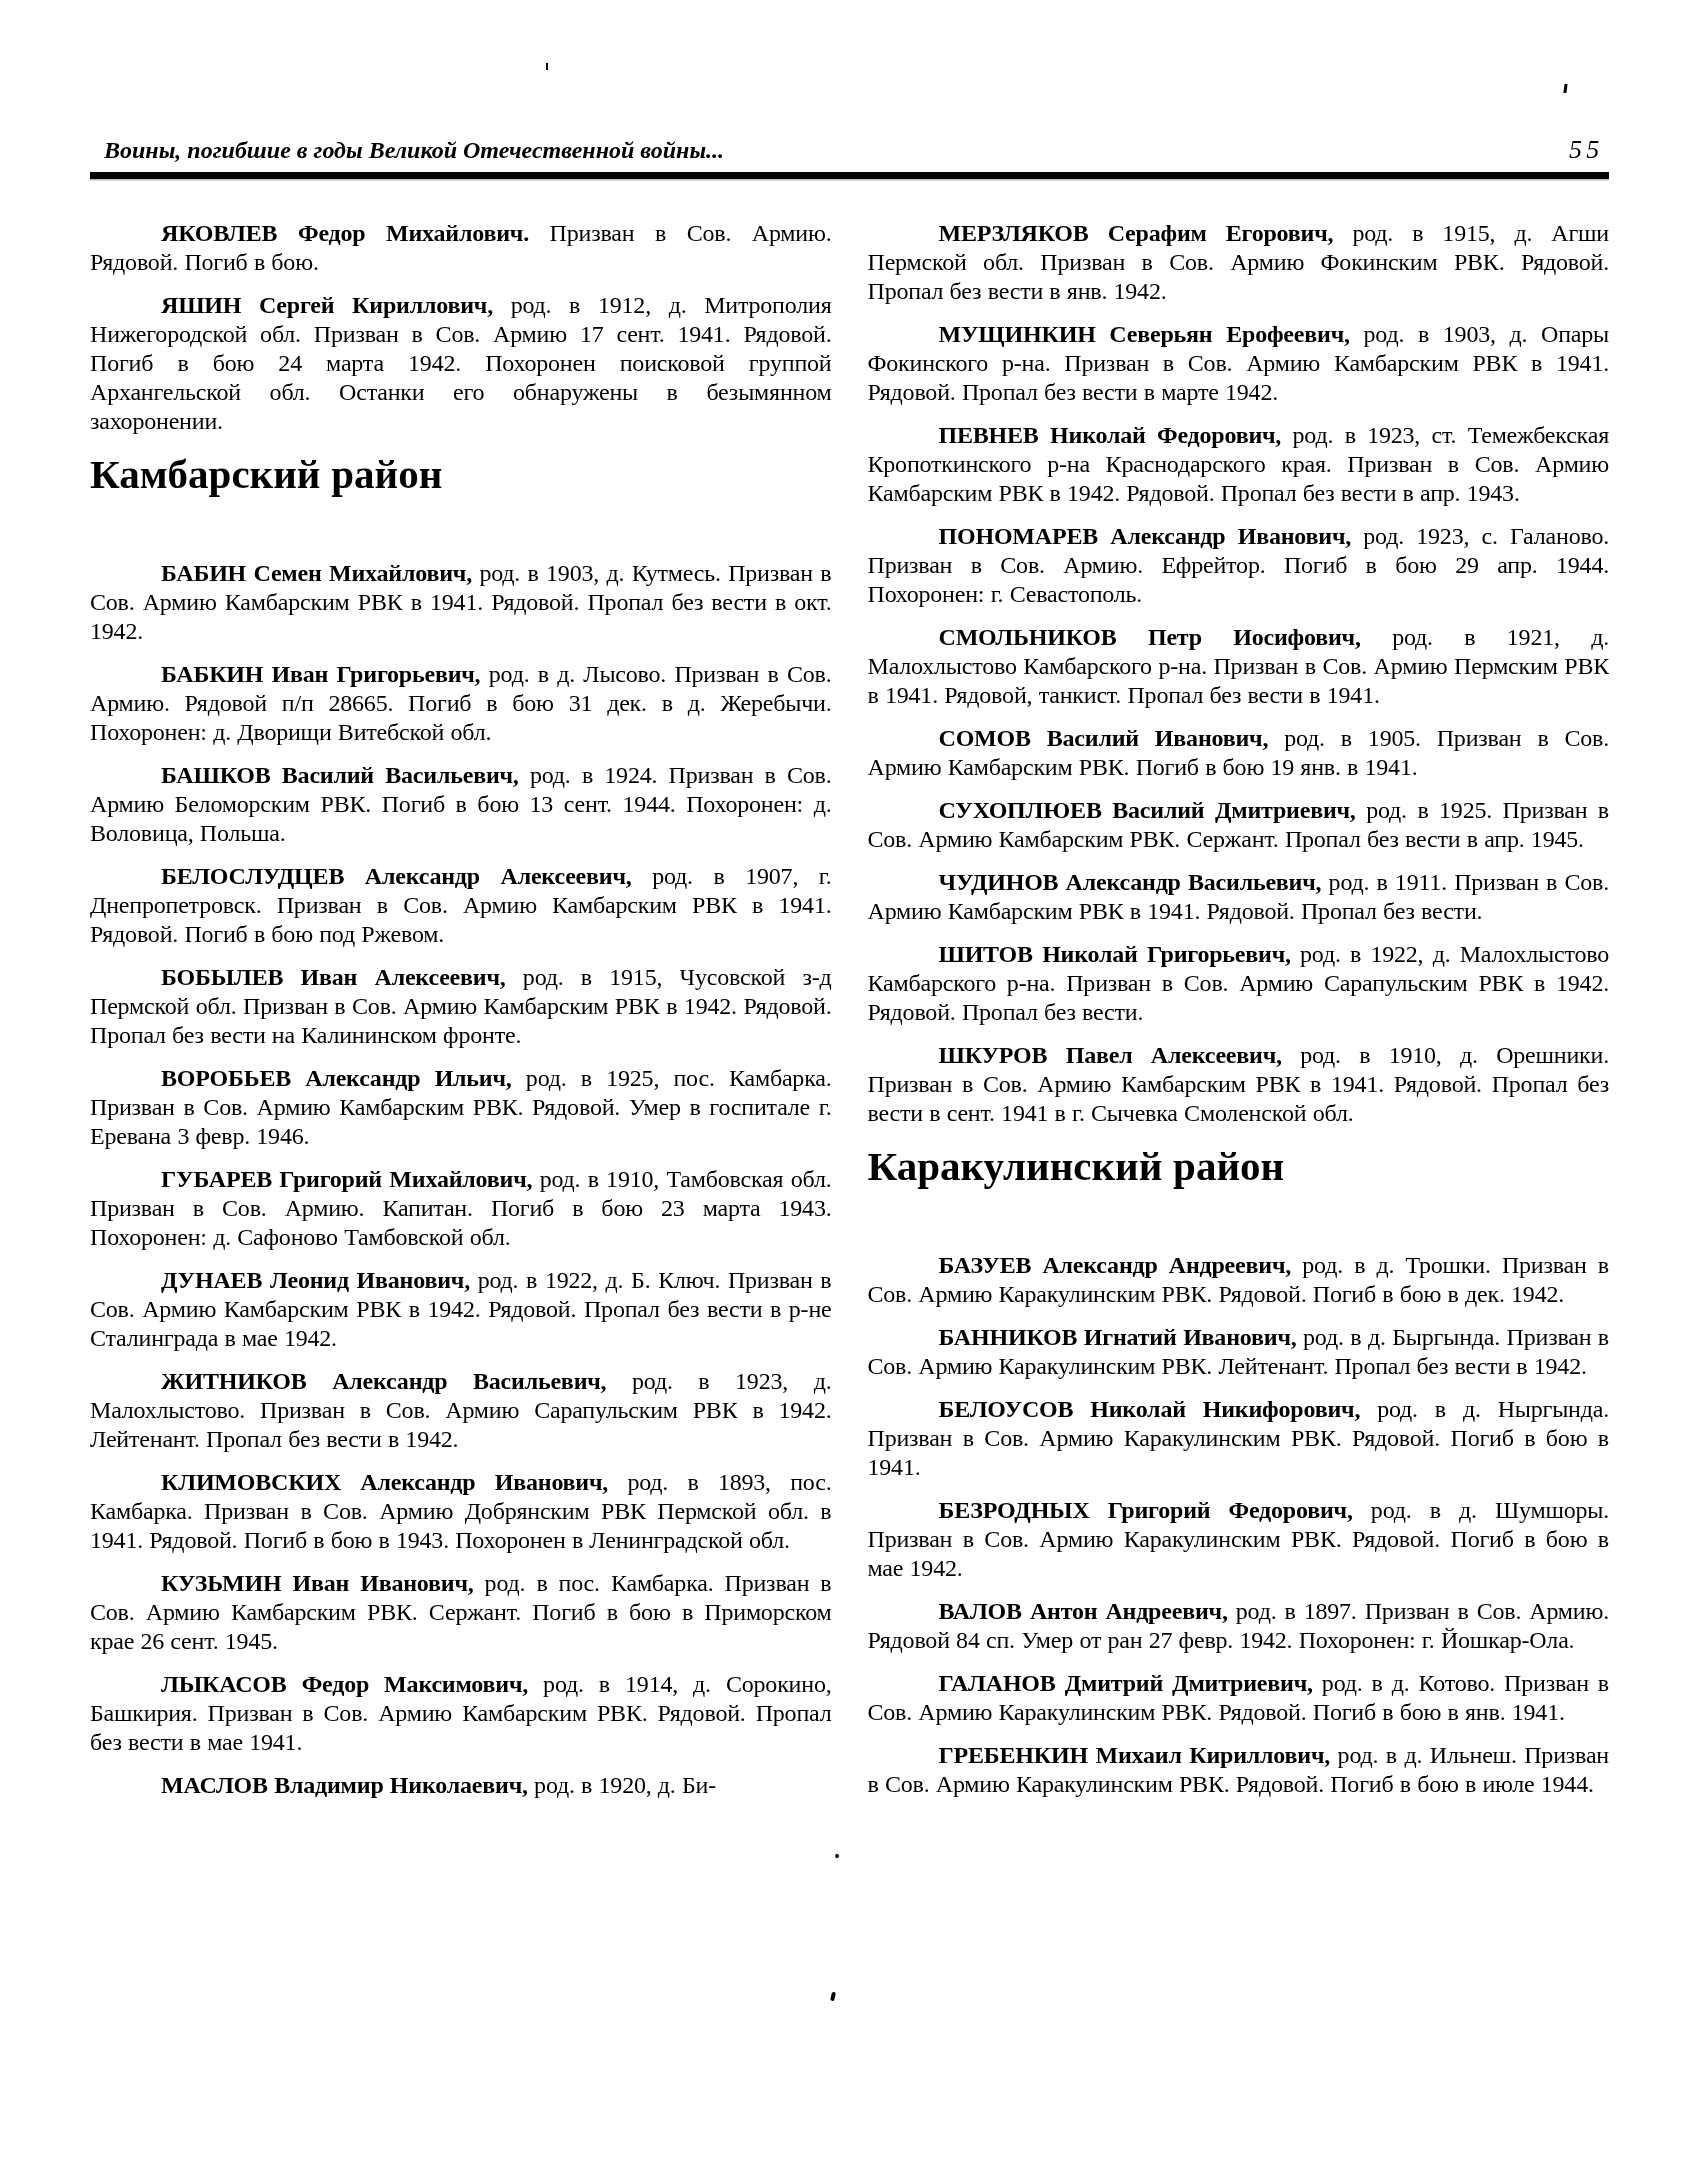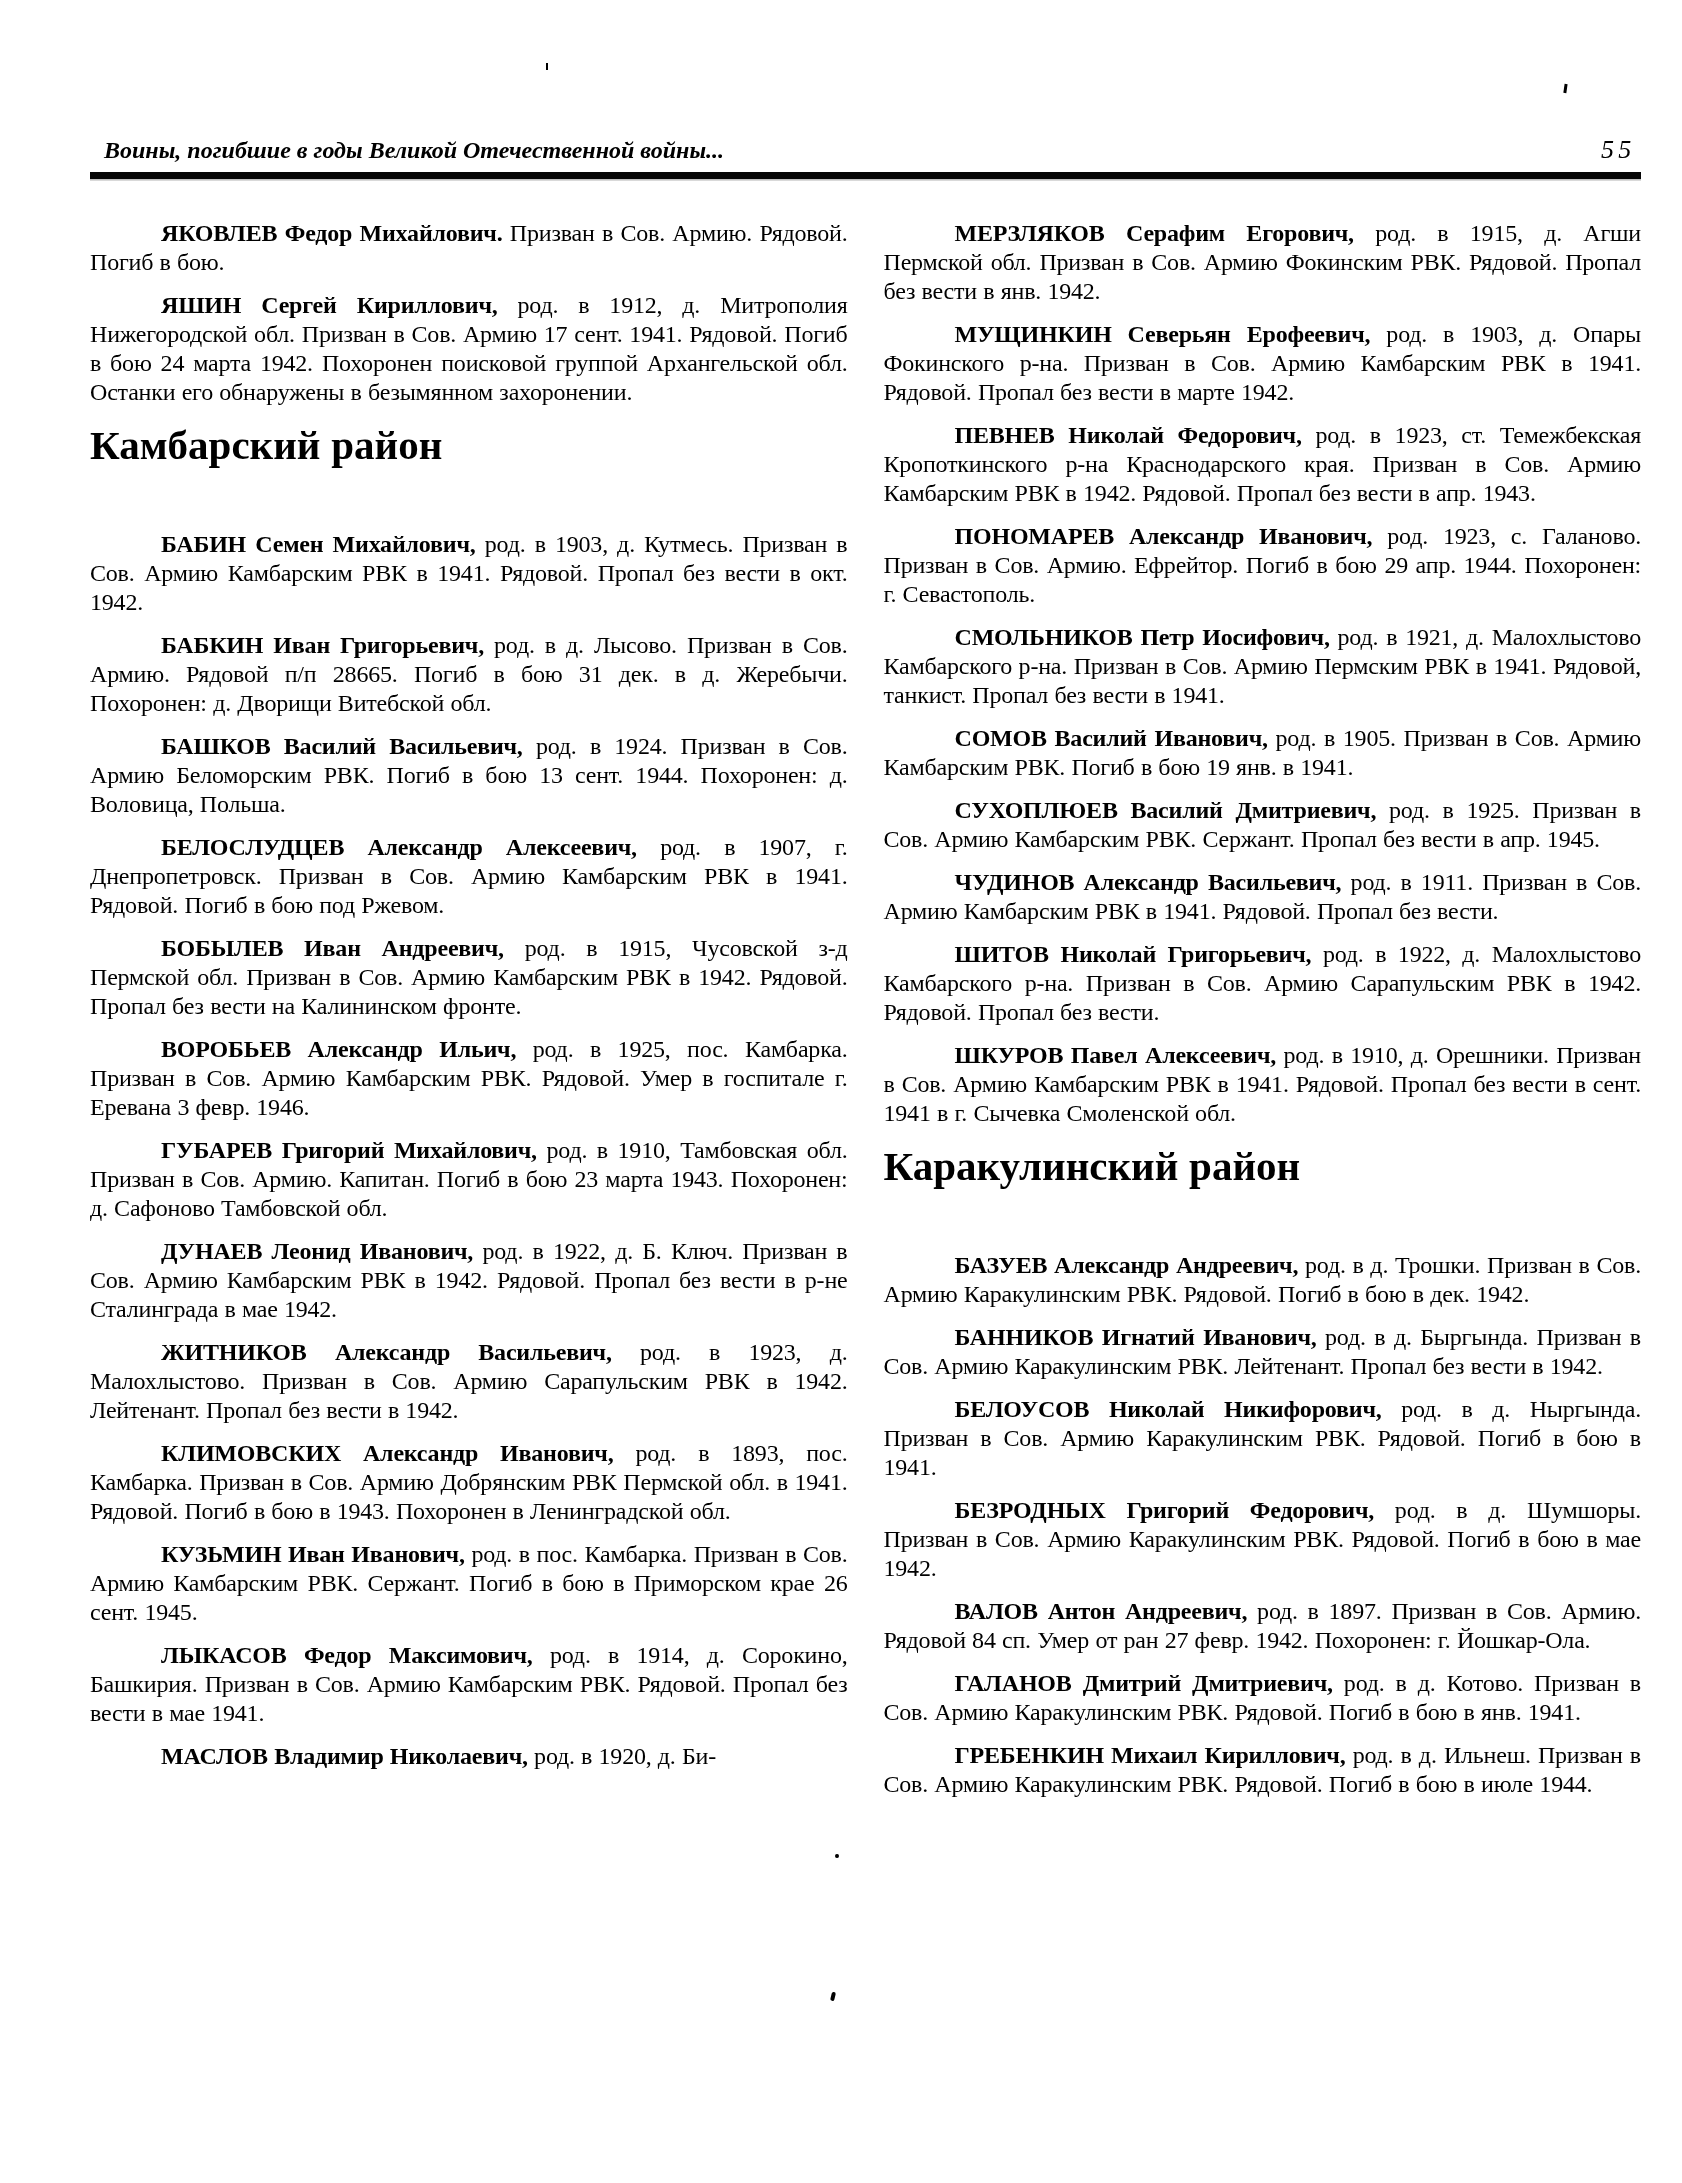--- a/index.html
+++ b/index.html
@@ -2,21 +2,21 @@
 <html lang="ru" style="font-size:8.6px"><head>
 <meta charset="utf-8">
 <style>
   html,body{margin:0;padding:0;background:#e8e8e4;}
   .page{
     position:relative;
     width:1683px;height:2183px;
     box-sizing:border-box;
     background:#ffffff;
     color:#000;
-    padding:136px 42px 0 90px;
+    padding:136px 74px 0 90px;
     overflow:hidden;
     font-family:"Liberation Serif", serif;
   }
   .hdr{
     display:flex;justify-content:space-between;align-items:baseline;
     font-style:italic;font-weight:bold;
     font-size:24px;line-height:27px;
     padding:0 5.4px 0 14px;
   }
   .hdr-num{font-weight:normal;font-size:26px;letter-spacing:4.3px;}
@@ -57,21 +57,21 @@
 
   <main class="cols">
     <section class="col">
         <p class="entry"><b>ЯКОВЛЕВ Федор Михайлович.</b><span> Призван в Сов. Армию. Рядовой. Погиб в бою.</span></p>
         <p class="entry"><b>ЯШИН Сергей Кириллович,</b><span> род. в 1912, д. Митрополия Нижегородской обл. Призван в Сов. Армию 17 сент. 1941. Рядовой. Погиб в бою 24 марта 1942. Похоронен поисковой группой Архангельской обл. Останки его обнаружены в безымянном захоронении.</span></p>
         <h2 class="section-heading">Камбарский район</h2>
         <p class="entry"><b>БАБИН Семен Михайлович,</b><span> род. в 1903, д. Кутмесь. Призван в Сов. Армию Камбарским РВК в 1941. Рядовой. Пропал без вести в окт. 1942.</span></p>
         <p class="entry"><b>БАБКИН Иван Григорьевич,</b><span> род. в д. Лысово. Призван в Сов. Армию. Рядовой п/п 28665. Погиб в бою 31 дек. в д. Жеребычи. Похоронен: д. Дворищи Витебской обл.</span></p>
         <p class="entry"><b>БАШКОВ Василий Васильевич,</b><span> род. в 1924. Призван в Сов. Армию Беломорским РВК. Погиб в бою 13 сент. 1944. Похоронен: д. Воловица, Польша.</span></p>
         <p class="entry"><b>БЕЛОСЛУДЦЕВ Александр Алексеевич,</b><span> род. в 1907, г. Днепропетровск. Призван в Сов. Армию Камбарским РВК в 1941. Рядовой. Погиб в бою под Ржевом.</span></p>
-        <p class="entry"><b>БОБЫЛЕВ Иван Андреевич,</b><span> род. в 1915, Чусовской з-д Пермской обл. Призван в Сов. Армию Камбарским РВК в 1942. Рядовой. Пропал без вести на Калининском фронте.</span></p>
+        <p class="entry"><b>БОБЫЛЕВ Иван Алексеевич,</b><span> род. в 1915, Чусовской з-д Пермской обл. Призван в Сов. Армию Камбарским РВК в 1942. Рядовой. Пропал без вести на Калининском фронте.</span></p>
         <p class="entry"><b>ВОРОБЬЕВ Александр Ильич,</b><span> род. в 1925, пос. Камбарка. Призван в Сов. Армию Камбарским РВК. Рядовой. Умер в госпитале г. Еревана 3 февр. 1946.</span></p>
         <p class="entry"><b>ГУБАРЕВ Григорий Михайлович,</b><span> род. в 1910, Тамбовская обл. Призван в Сов. Армию. Капитан. Погиб в бою 23 марта 1943. Похоронен: д. Сафоново Тамбовской обл.</span></p>
         <p class="entry"><b>ДУНАЕВ Леонид Иванович,</b><span> род. в 1922, д. Б. Ключ. Призван в Сов. Армию Камбарским РВК в 1942. Рядовой. Пропал без вести в р-не Сталинграда в мае 1942.</span></p>
         <p class="entry"><b>ЖИТНИКОВ Александр Васильевич,</b><span> род. в 1923, д. Малохлыстово. Призван в Сов. Армию Сарапульским РВК в 1942. Лейтенант. Пропал без вести в 1942.</span></p>
         <p class="entry"><b>КЛИМОВСКИХ Александр Иванович,</b><span> род. в 1893, пос. Камбарка. Призван в Сов. Армию Добрянским РВК Пермской обл. в 1941. Рядовой. Погиб в бою в 1943. Похоронен в Ленинградской обл.</span></p>
         <p class="entry"><b>КУЗЬМИН Иван Иванович,</b><span> род. в пос. Камбарка. Призван в Сов. Армию Камбарским РВК. Сержант. Погиб в бою в Приморском крае 26 сент. 1945.</span></p>
         <p class="entry"><b>ЛЫКАСОВ Федор Максимович,</b><span> род. в 1914, д. Сорокино, Башкирия. Призван в Сов. Армию Камбарским РВК. Рядовой. Пропал без вести в мае 1941.</span></p>
         <p class="entry"><b>МАСЛОВ Владимир Николаевич,</b><span> род. в 1920, д. Би-</span></p>
       </section>
     <section class="col">

